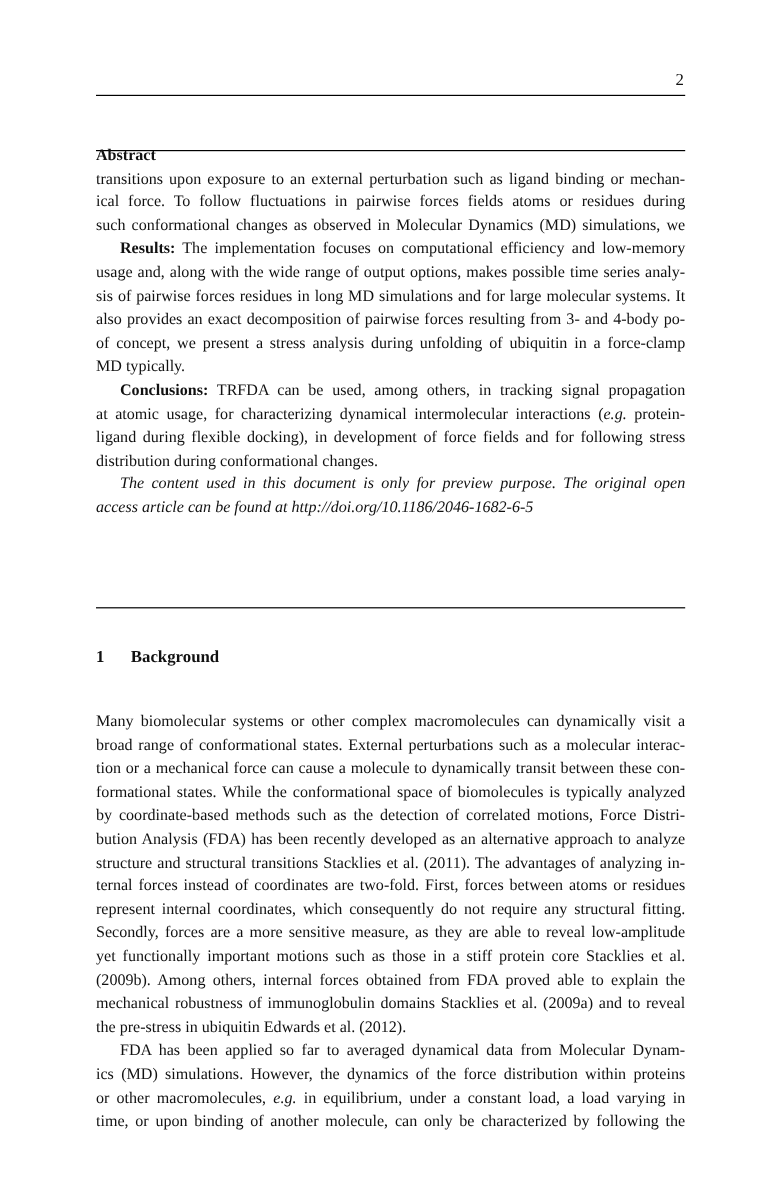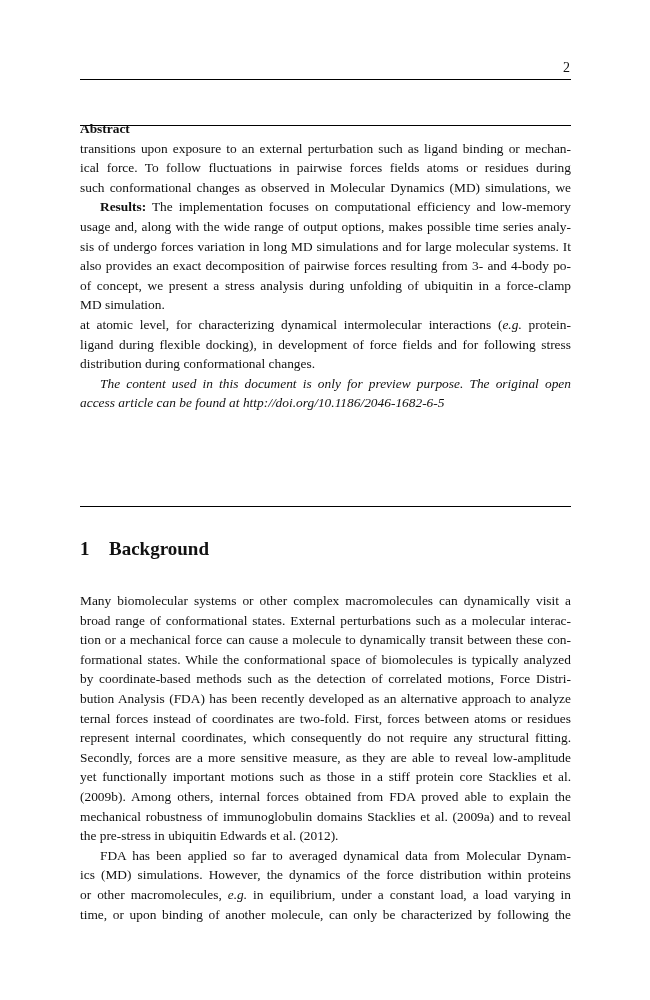--- a/index.html
+++ b/index.html
@@ -9,64 +9,66 @@
                  font-size: 14px; line-height: 16px; }
   .rule { position: absolute; left: 80px; width: 491px; height: 0; border-top: 1px solid #000; }
   .block { position: absolute; left: 80px; width: 491px; font-size: 13.4px; }
   .line { display: block; height: 19.6px; line-height: 19.6px; white-space: nowrap;
           text-align: justify; text-align-last: justify; }
   .line.last { text-align-last: left; }
   .indent { padding-left: 20px; }
   .bold { font-weight: bold; }
   .ital { font-style: italic; }
   .abstract-title { font-weight: bold; }
-  .section-heading { position: absolute; left: 80px; top: 537px; font-size: 19px; font-weight: bold;
+  .section-heading { position: absolute; left: 80px; top: 537px; font-size: 14px; font-weight: bold;
                      line-height: 24px; }
   .section-heading .num { display: inline-block; width: 29px; }
 </style>
 </head>
 <body>
 
 <div class="page-number">2</div>
 <div class="rule" style="top:79px;"></div>
 <div class="rule" style="top:125px;"></div>
 
 <div class="block" style="top:119px;">
   <span class="line last abstract-title">Abstract</span>
 
   <span class="line">transitions upon exposure to an external perturbation such as ligand binding or mechan-</span>
   <span class="line">ical force.  To follow fluctuations in pairwise forces fields atoms or residues during</span>
   <span class="line">such conformational changes as observed in Molecular Dynamics (MD) simulations, we</span>
 
   <span class="line indent"><span class="bold">Results:</span><span> The implementation focuses on computational efficiency and low-memory</span></span>
   <span class="line">usage and, along with the wide range of output options, makes possible time series analy-</span>
-  <span class="line">sis of undergo forces variation in long MD simulations and for large molecular systems. It</span>
+  <span class="line">sis of pairwise forces residues in long MD simulations and for large molecular systems. It</span>
   <span class="line">also provides an exact decomposition of pairwise forces resulting from 3- and 4-body po-</span>
   <span class="line">of concept, we present a stress analysis during unfolding of ubiquitin in a force-clamp</span>
-  <span class="line last">MD simulation.</span>
+  <span class="line last">MD typically.</span>
 
-  <span class="line"><span>at atomic level, for characterizing dynamical intermolecular interactions (</span><span class="ital">e.g.</span><span>  protein-</span></span>
+  <span class="line indent"><span class="bold">Conclusions:</span><span> TRFDA can be used, among others, in tracking signal propagation</span></span>
+  <span class="line"><span>at atomic usage, for characterizing dynamical intermolecular interactions (</span><span class="ital">e.g.</span><span>  protein-</span></span>
   <span class="line">ligand during flexible docking), in development of force fields and for following stress</span>
   <span class="line last">distribution during conformational changes.</span>
 
   <span class="line indent ital">The content used in this document is only for preview purpose.  The original open</span>
   <span class="line last ital">access article can be found at http://doi.org/10.1186/2046-1682-6-5</span>
 </div>
 
 <div class="rule" style="top:506px;"></div>
 
 <div class="section-heading"><span class="num">1</span><span>Background</span></div>
 
 <div class="block" style="top:591px;">
   <span class="line">Many biomolecular systems or other complex macromolecules can dynamically visit a</span>
   <span class="line">broad range of conformational states. External perturbations such as a molecular interac-</span>
   <span class="line">tion or a mechanical force can cause a molecule to dynamically transit between these con-</span>
   <span class="line">formational states. While the conformational space of biomolecules is typically analyzed</span>
   <span class="line">by coordinate-based methods such as the detection of correlated motions, Force Distri-</span>
   <span class="line">bution Analysis (FDA) has been recently developed as an alternative approach to analyze</span>
+  <span class="line">structure and structural transitions Stacklies et al. (2011). The advantages of analyzing in-</span>
   <span class="line">ternal forces instead of coordinates are two-fold. First, forces between atoms or residues</span>
   <span class="line">represent internal coordinates, which consequently do not require any structural fitting.</span>
   <span class="line">Secondly, forces are a more sensitive measure, as they are able to reveal low-amplitude</span>
   <span class="line">yet functionally important motions such as those in a stiff protein core Stacklies et al.</span>
   <span class="line">(2009b).  Among others, internal forces obtained from FDA proved able to explain the</span>
   <span class="line">mechanical robustness of immunoglobulin domains Stacklies et al. (2009a) and to reveal</span>
   <span class="line last">the pre-stress in ubiquitin Edwards et al. (2012).</span>
 
   <span class="line indent">FDA has been applied so far to averaged dynamical data from Molecular Dynam-</span>
   <span class="line">ics (MD) simulations.  However, the dynamics of the force distribution within proteins</span>

